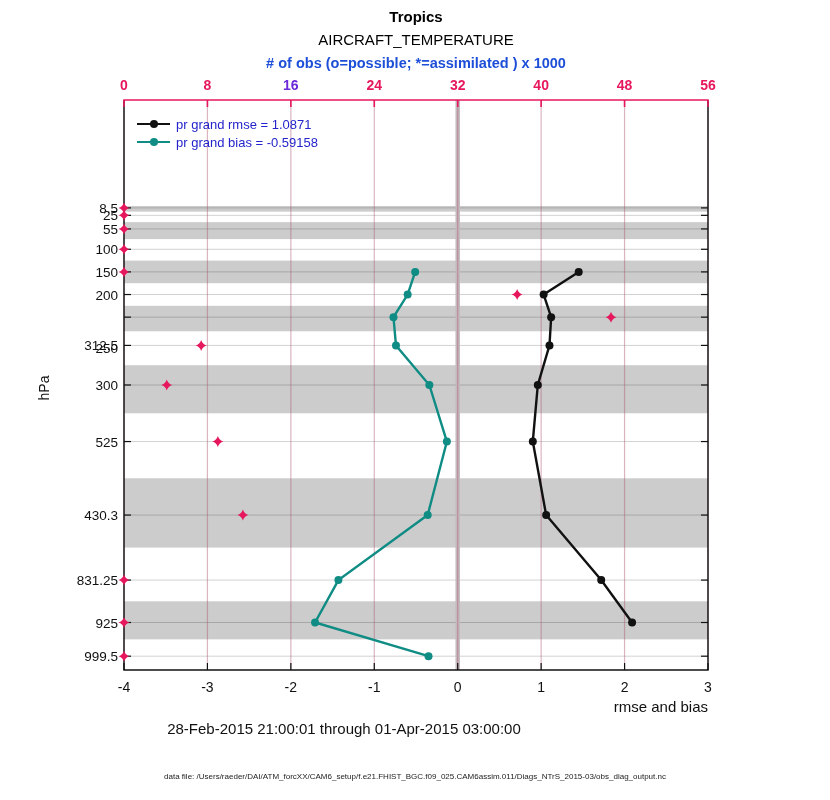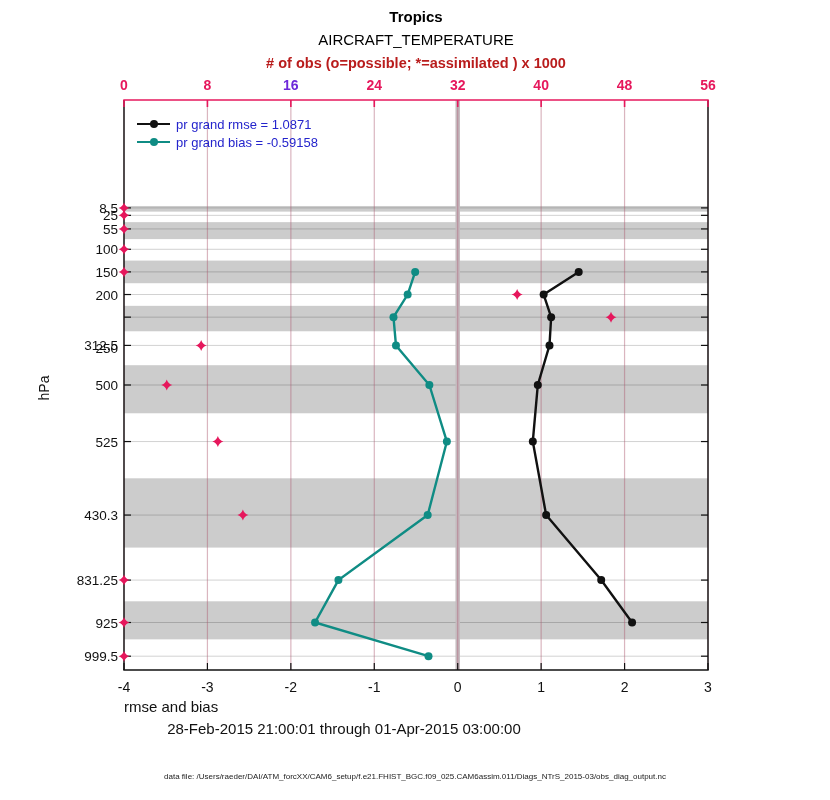--- a/index.html
+++ b/index.html
@@ -13,21 +13,21 @@
       font-size:14.5px;font-weight:600;}
   .topticks{position:absolute;top:77px;left:0;height:16px;width:830px;font-weight:600;}
   .topticks div{position:absolute;transform:translateX(-50%);font-size:14px;}
   .botticks{position:absolute;top:679px;left:0;height:16px;width:830px;}
   .botticks div{position:absolute;transform:translateX(-50%);font-size:14px;color:#111;}
   .pticks{position:absolute;left:0;top:0;width:118px;height:800px;}
   .pticks div{position:absolute;right:0;transform:translateY(-50%);font-size:13.5px;color:#111;
       width:118px;text-align:right;}
   .ylab{position:absolute;left:44px;top:388px;transform:translate(-50%,-50%) rotate(-90deg);
       font-size:14px;color:#111;}
-  .xlab{position:absolute;left:124px;width:584px;top:698px;text-align:left;font-size:15px;color:#111;}
+  .xlab{position:absolute;left:124px;width:584px;top:698px;text-align:right;font-size:15px;color:#111;}
   .datespan{position:absolute;left:0;width:688px;top:720px;text-align:center;font-size:15px;color:#111;}
   .datafile{position:absolute;left:0;width:830px;top:772px;text-align:center;font-size:8px;color:#222;}
   .legend{position:absolute;left:137px;top:115px;}
   .lrow{display:flex;align-items:center;height:18px;}
   .lmark{position:relative;width:33px;height:18px;margin-right:6px;}
   .lline{position:absolute;left:0;right:0;top:8px;height:2.4px;}
   .ldot{position:absolute;left:13px;top:5px;width:8px;height:8px;border-radius:50%;}
   .ltext{font-size:13px;}
   svg{position:absolute;left:0;top:0;}
 </style>
@@ -147,21 +147,21 @@
       <path d="M166.75714285714287,379.5 Q168.15714285714287,383.6 172.25714285714287,385 Q168.15714285714287,386.4 166.75714285714287,390.5 Q165.35714285714286,386.4 161.25714285714287,385 Q165.35714285714286,383.6 166.75714285714287,379.5 Z" fill="#e6175c"></path>
       <path d="M217.85714285714286,436.04761904761904 Q219.25714285714287,440.14761904761906 223.35714285714286,441.54761904761904 Q219.25714285714287,442.947619047619 217.85714285714286,447.04761904761904 Q216.45714285714286,442.947619047619 212.35714285714286,441.54761904761904 Q216.45714285714286,440.14761904761906 217.85714285714286,436.04761904761904 Z" fill="#e6175c"></path>
       <path d="M242.8857142857143,509.55952380952385 Q244.2857142857143,513.6595238095239 248.3857142857143,515.0595238095239 Q244.2857142857143,516.4595238095238 242.8857142857143,520.5595238095239 Q241.4857142857143,516.4595238095238 237.3857142857143,515.0595238095239 Q241.4857142857143,513.6595238095239 242.8857142857143,509.55952380952385 Z" fill="#e6175c"></path>
       <path d="M124,574.5892857142858 Q125.4,578.6892857142858 129.5,580.0892857142858 Q125.4,581.4892857142858 124,585.5892857142858 Q122.6,581.4892857142858 118.5,580.0892857142858 Q122.6,578.6892857142858 124,574.5892857142858 Z" fill="#e6175c"></path>
       <path d="M124,617 Q125.4,621.1 129.5,622.5 Q125.4,623.9 124,628 Q122.6,623.9 118.5,622.5 Q122.6,621.1 124,617 Z" fill="#e6175c"></path>
       <path d="M124,650.702380952381 Q125.4,654.802380952381 129.5,656.202380952381 Q125.4,657.6023809523809 124,661.702380952381 Q122.6,657.6023809523809 118.5,656.202380952381 Q122.6,654.802380952381 124,650.702380952381 Z" fill="#e6175c"></path>
     </svg>
 
   <div class="t1">Tropics</div>
   <div class="t2">AIRCRAFT_TEMPERATURE</div>
-  <div class="obslab" id="obslab" style="color: #b91c1c;"># of obs (o=possible; *=assimilated ) x 1000</div>
+  <div class="obslab" id="obslab" style="color: #1d4ed8;"># of obs (o=possible; *=assimilated ) x 1000</div>
 
   <div class="topticks" id="topticks">
       <div style="left: 124px; color: rgb(230, 23, 92);">0</div>
       <div style="left: 207.429px; color: rgb(230, 23, 92);">8</div>
       <div style="left: 290.857px; color: #6d28d9;">16</div>
       <div style="left: 374.286px; color: rgb(230, 23, 92);">24</div>
       <div style="left: 457.714px; color: rgb(230, 23, 92);">32</div>
       <div style="left: 541.143px; color: rgb(230, 23, 92);">40</div>
       <div style="left: 624.571px; color: rgb(230, 23, 92);">48</div>
       <div style="left: 708px; color: rgb(230, 23, 92);">56</div>
@@ -178,21 +178,21 @@
     </div>
   <div class="pticks" id="pticks">
       <div style="top: 207.893px;">8.5</div>
       <div style="top: 215.357px;">25</div>
       <div style="top: 228.929px;">55</div>
       <div style="top: 249.286px;">100</div>
       <div style="top: 271.905px; padding-left: 6px;">150</div>
       <div style="top: 294.524px;">200</div>
       <div style="top: 317.143px; margin-top: 31px;">250</div>
       <div style="top: 345.417px;">312.5</div>
-      <div style="top: 385px;">500</div>
+      <div style="top: 385px;">300</div>
       <div style="top: 441.548px;">525</div>
       <div style="top: 515.06px;">430.3</div>
       <div style="top: 580.089px;">831.25</div>
       <div style="top: 622.5px;">925</div>
       <div style="top: 656.202px;">999.5</div>
     </div>
 
   <div class="ylab">hPa</div>
   <div class="xlab">rmse and bias</div>
   <div class="datespan">28-Feb-2015 21:00:01 through 01-Apr-2015 03:00:00</div>

